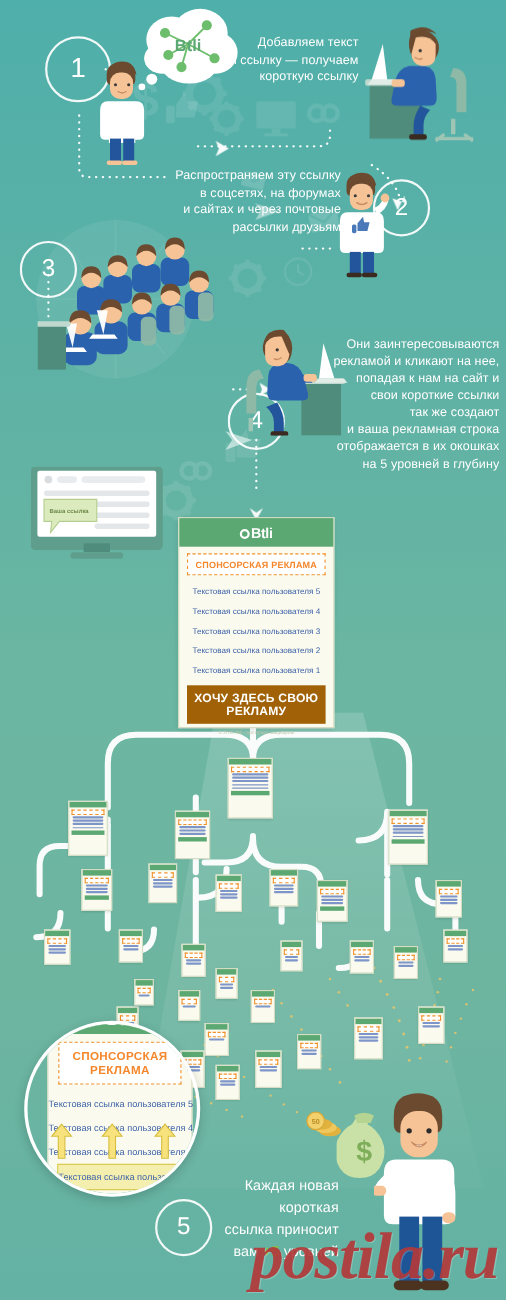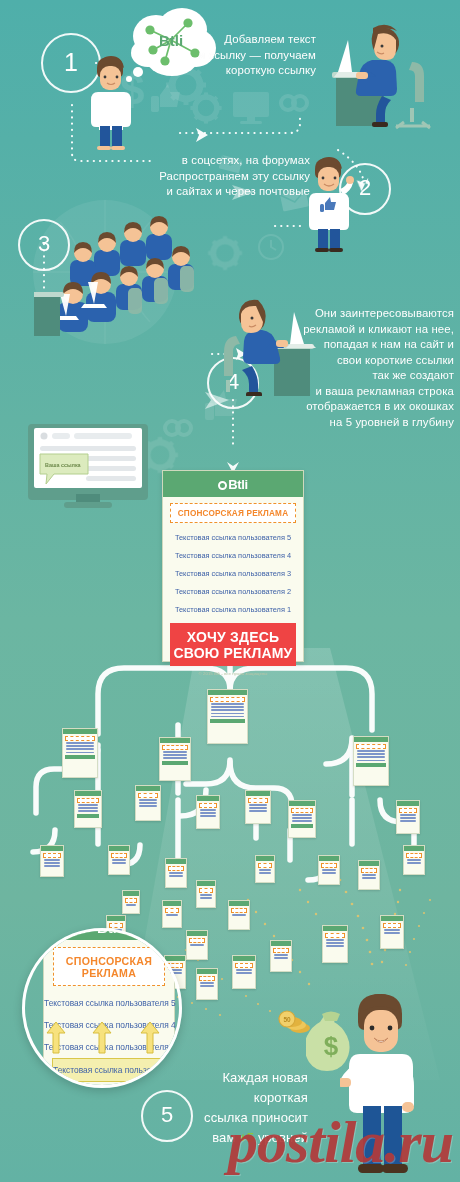--- a/index.html
+++ b/index.html
@@ -80,24 +80,24 @@
     padding:5px 0 4px;
   }
   .link-row{
     color:#3F62A8;
     font-size:7.4px;
     text-align:center;
     padding:4.5px 0;
     white-space:nowrap;
   }
   .cta{
-    background:#ef4444;
+    background:#a16207;
     color:#ffffff;
     font-weight:bold;
-    font-size:14px;
+    font-size:11px;
     text-align:center;
     letter-spacing:.2px;
     padding:6px 0 5px;
     margin:5px 7px 0 7px;
   }
   .foot{
     color:#b8c6a8;
     font-size:4.4px;
     text-align:center;
     padding:5px 0 4px;
@@ -455,21 +455,21 @@
       <path d="M22 31 q4 3 8 0" stroke="#C98B63" stroke-width="1.2" fill="none"></path>
       <path d="M13 40 h26 q7 0 7 8 v22 q0 5 -5 5 h-30 q-5 0 -5 -5 v-22 q0 -8 7 -8 z" fill="#FFFFFF"></path>
       <path d="M14 70 h24 v8 h-24 z" fill="#FFFFFF"></path>
       <rect x="15" y="74" width="10" height="22" fill="#22559B"></rect>
       <rect x="27" y="74" width="10" height="22" fill="#22559B"></rect>
       <rect x="12" y="94" width="14" height="4" rx="2" fill="#F5C396"></rect>
       <rect x="26" y="94" width="14" height="4" rx="2" fill="#F5C396"></rect>
     </svg>
   </div>
 
-  <div class="abs txt t-right" style="left:196px;top:32px;width:120px;">
+  <div class="abs txt t-right" style="left:206px;top:32px;width:120px;">
     <div>Добавляем текст</div>
     <div>и ссылку — получаем</div>
     <div>короткую ссылку</div>
   </div>
 
   <div class="abs" style="left:320px;top:22px;width:120px;height:110px;">
     <svg viewBox="0 0 120 110" style="width:120px;height:110px;">
 
       <path d="M92 40 q12 0 12 14 v26 h-9 v-26 q0 -6 -6 -6 z" fill="#8EB9A7"></path>
       <path d="M92 86 v14" stroke="#9FC6B5" stroke-width="4"></path>
@@ -491,23 +491,24 @@
 
       <path d="M44 46 q-6 4 -6 10 l18 -2 z" fill="#2B62AE"></path>
       <rect x="36" y="50" width="12" height="7" rx="3" fill="#F5C396"></rect>
 
       <path d="M62 74 q-6 10 -6 18 v12 h9 v-12 q0 -8 6 -14 z" fill="#22559B"></path>
       <rect x="52" y="100" width="16" height="5" rx="2" fill="#3A2A1F"></rect>
     </svg>
   </div>
 
   <div class="abs txt t-right" style="left:140px;top:153px;width:170px;">
+    <div>Распространяем эту ссылку</div>
     <div>в соцсетях, на форумах</div>
-    <div>Распространяем эту ссылку</div>
     <div>и сайтах и через почтовые</div>
+    <div>рассылки друзьям</div>
   </div>
 
   <div class="abs step" style="left:339px;top:163px;width:52px;height:52px;font-size:22px;">
     <span>2</span>
   </div>
 
   <div class="abs" style="left:303px;top:153px;width:52px;height:100px;">
     <svg viewBox="0 0 52 100" style="width:52px;height:100px;">
       <path d="M12 16 q0 -11 13 -11 q13 0 13 11 v4 q0 5 -4 5 h-18 q-4 0 -4 -5 z" fill="#6B4A2F"></path>
       <rect x="15" y="14" width="21" height="24" rx="9" fill="#F5C396"></rect>

